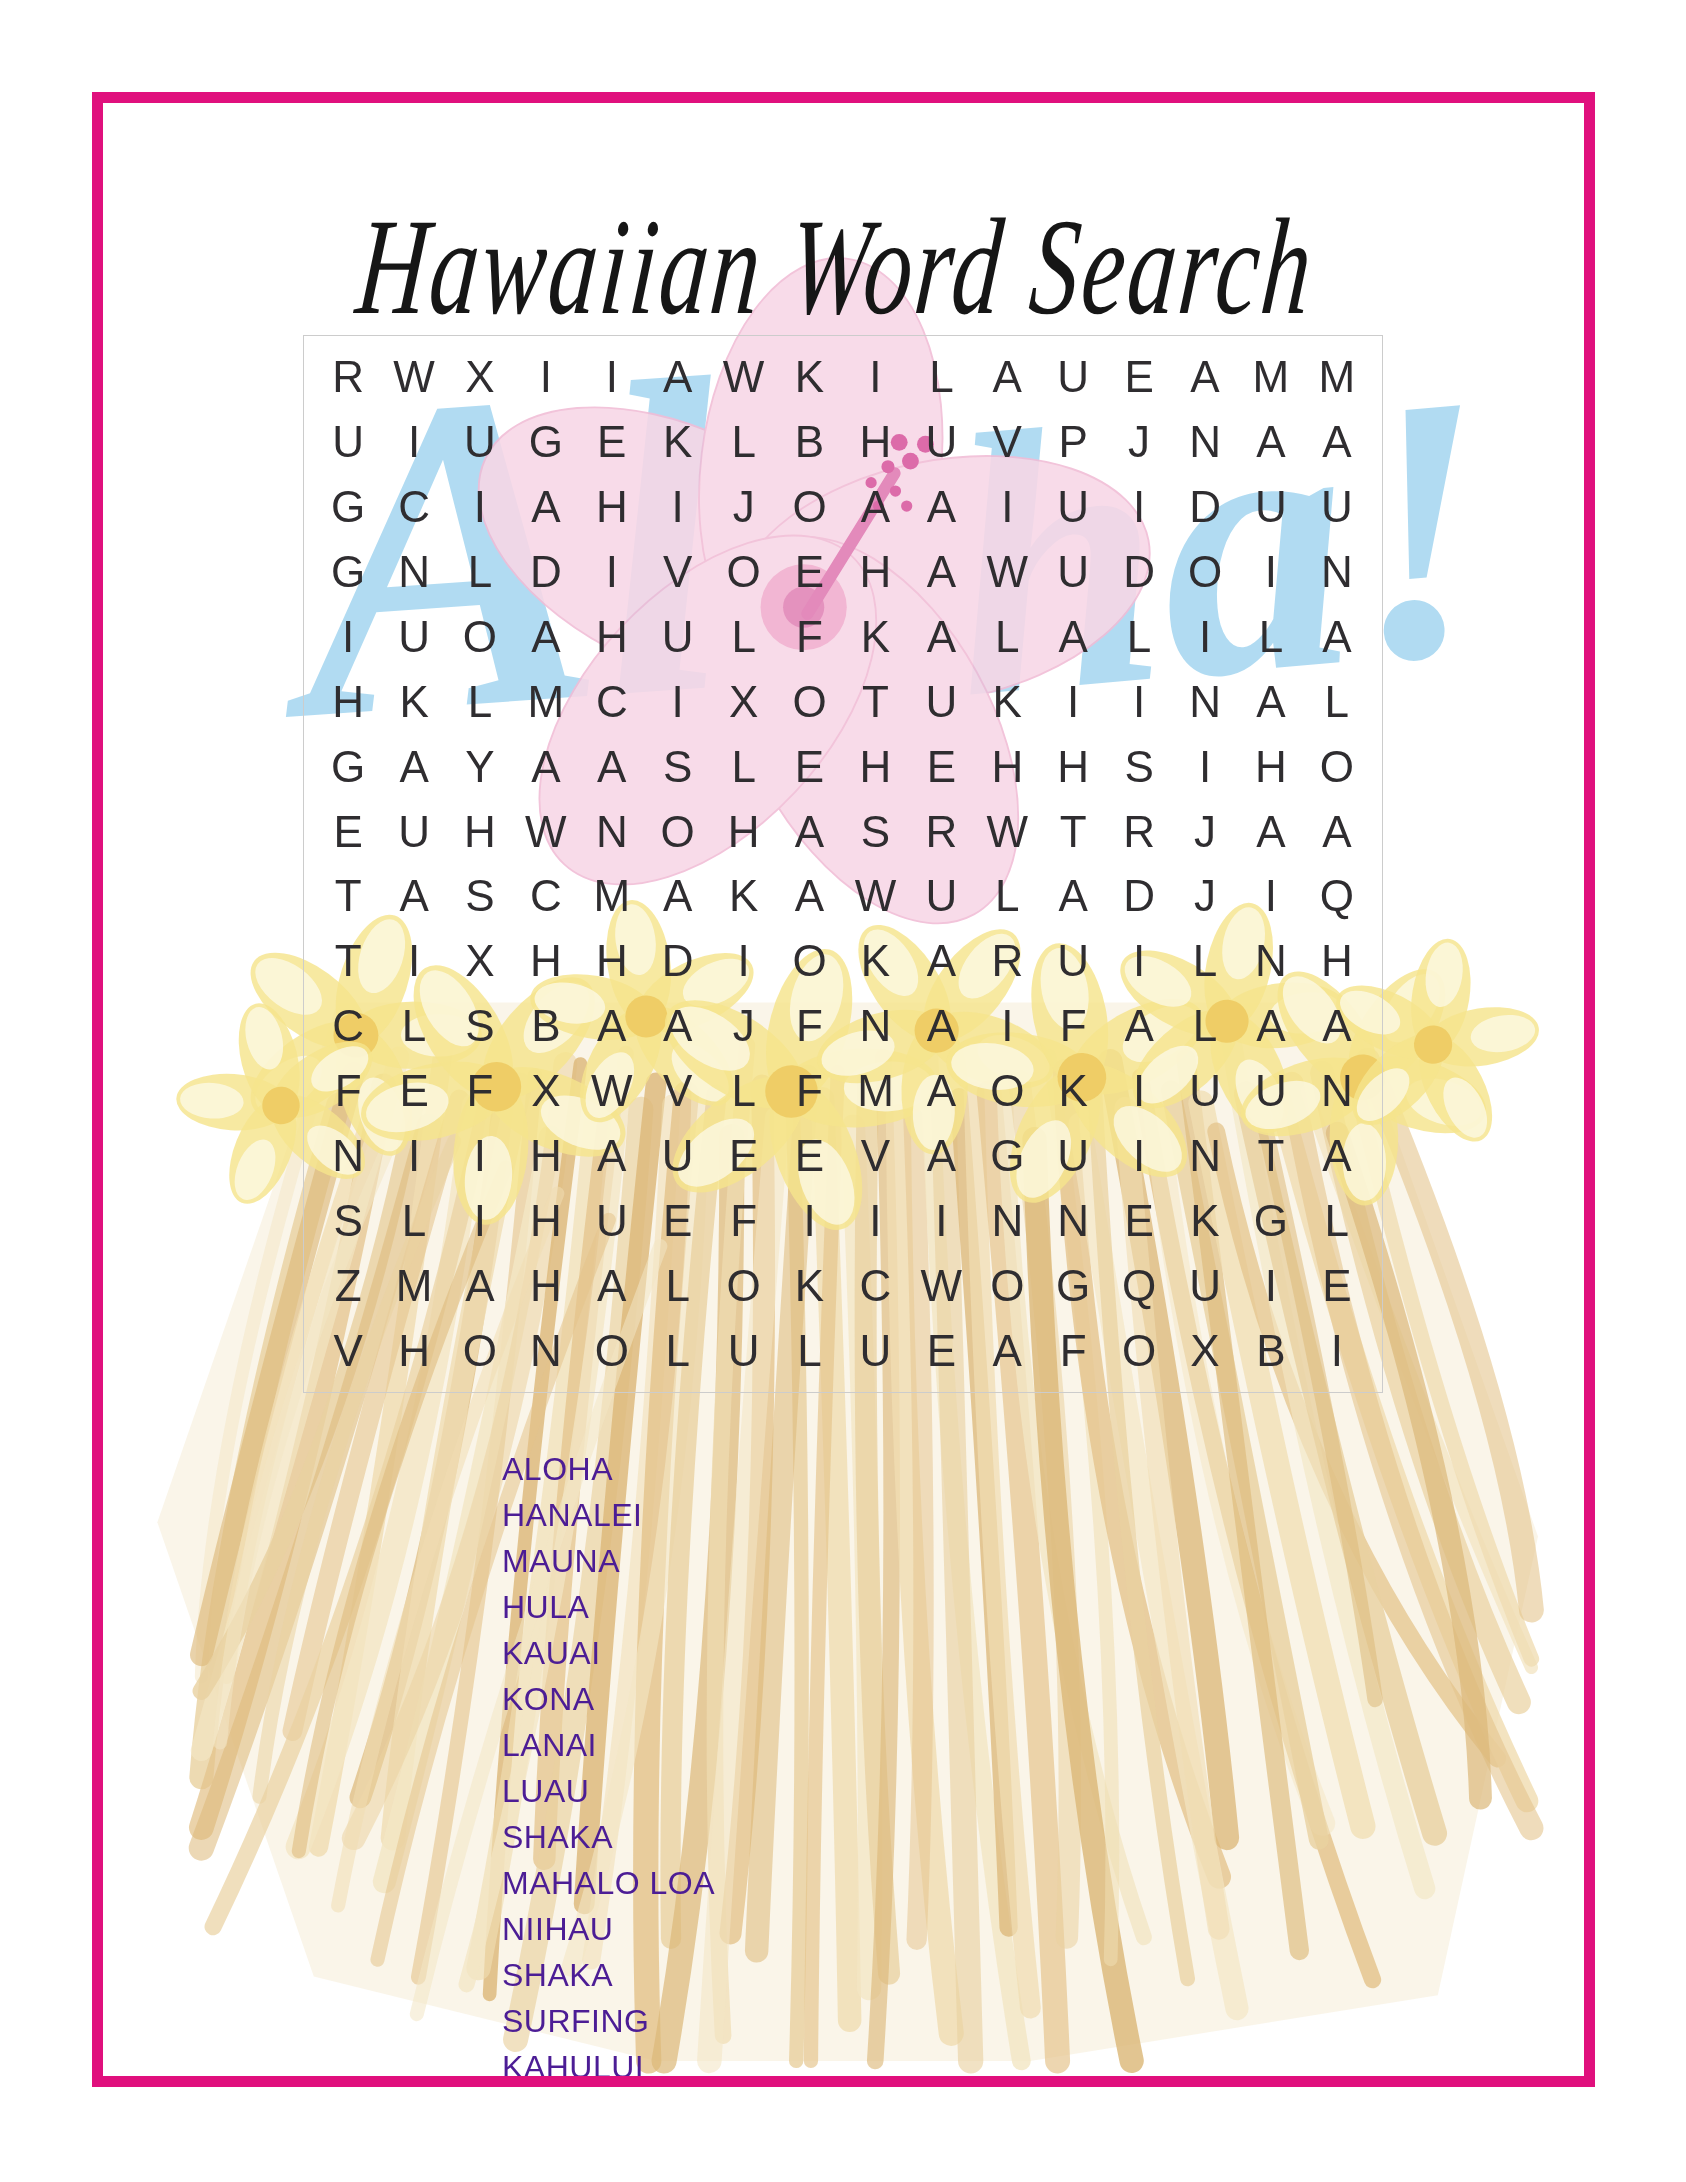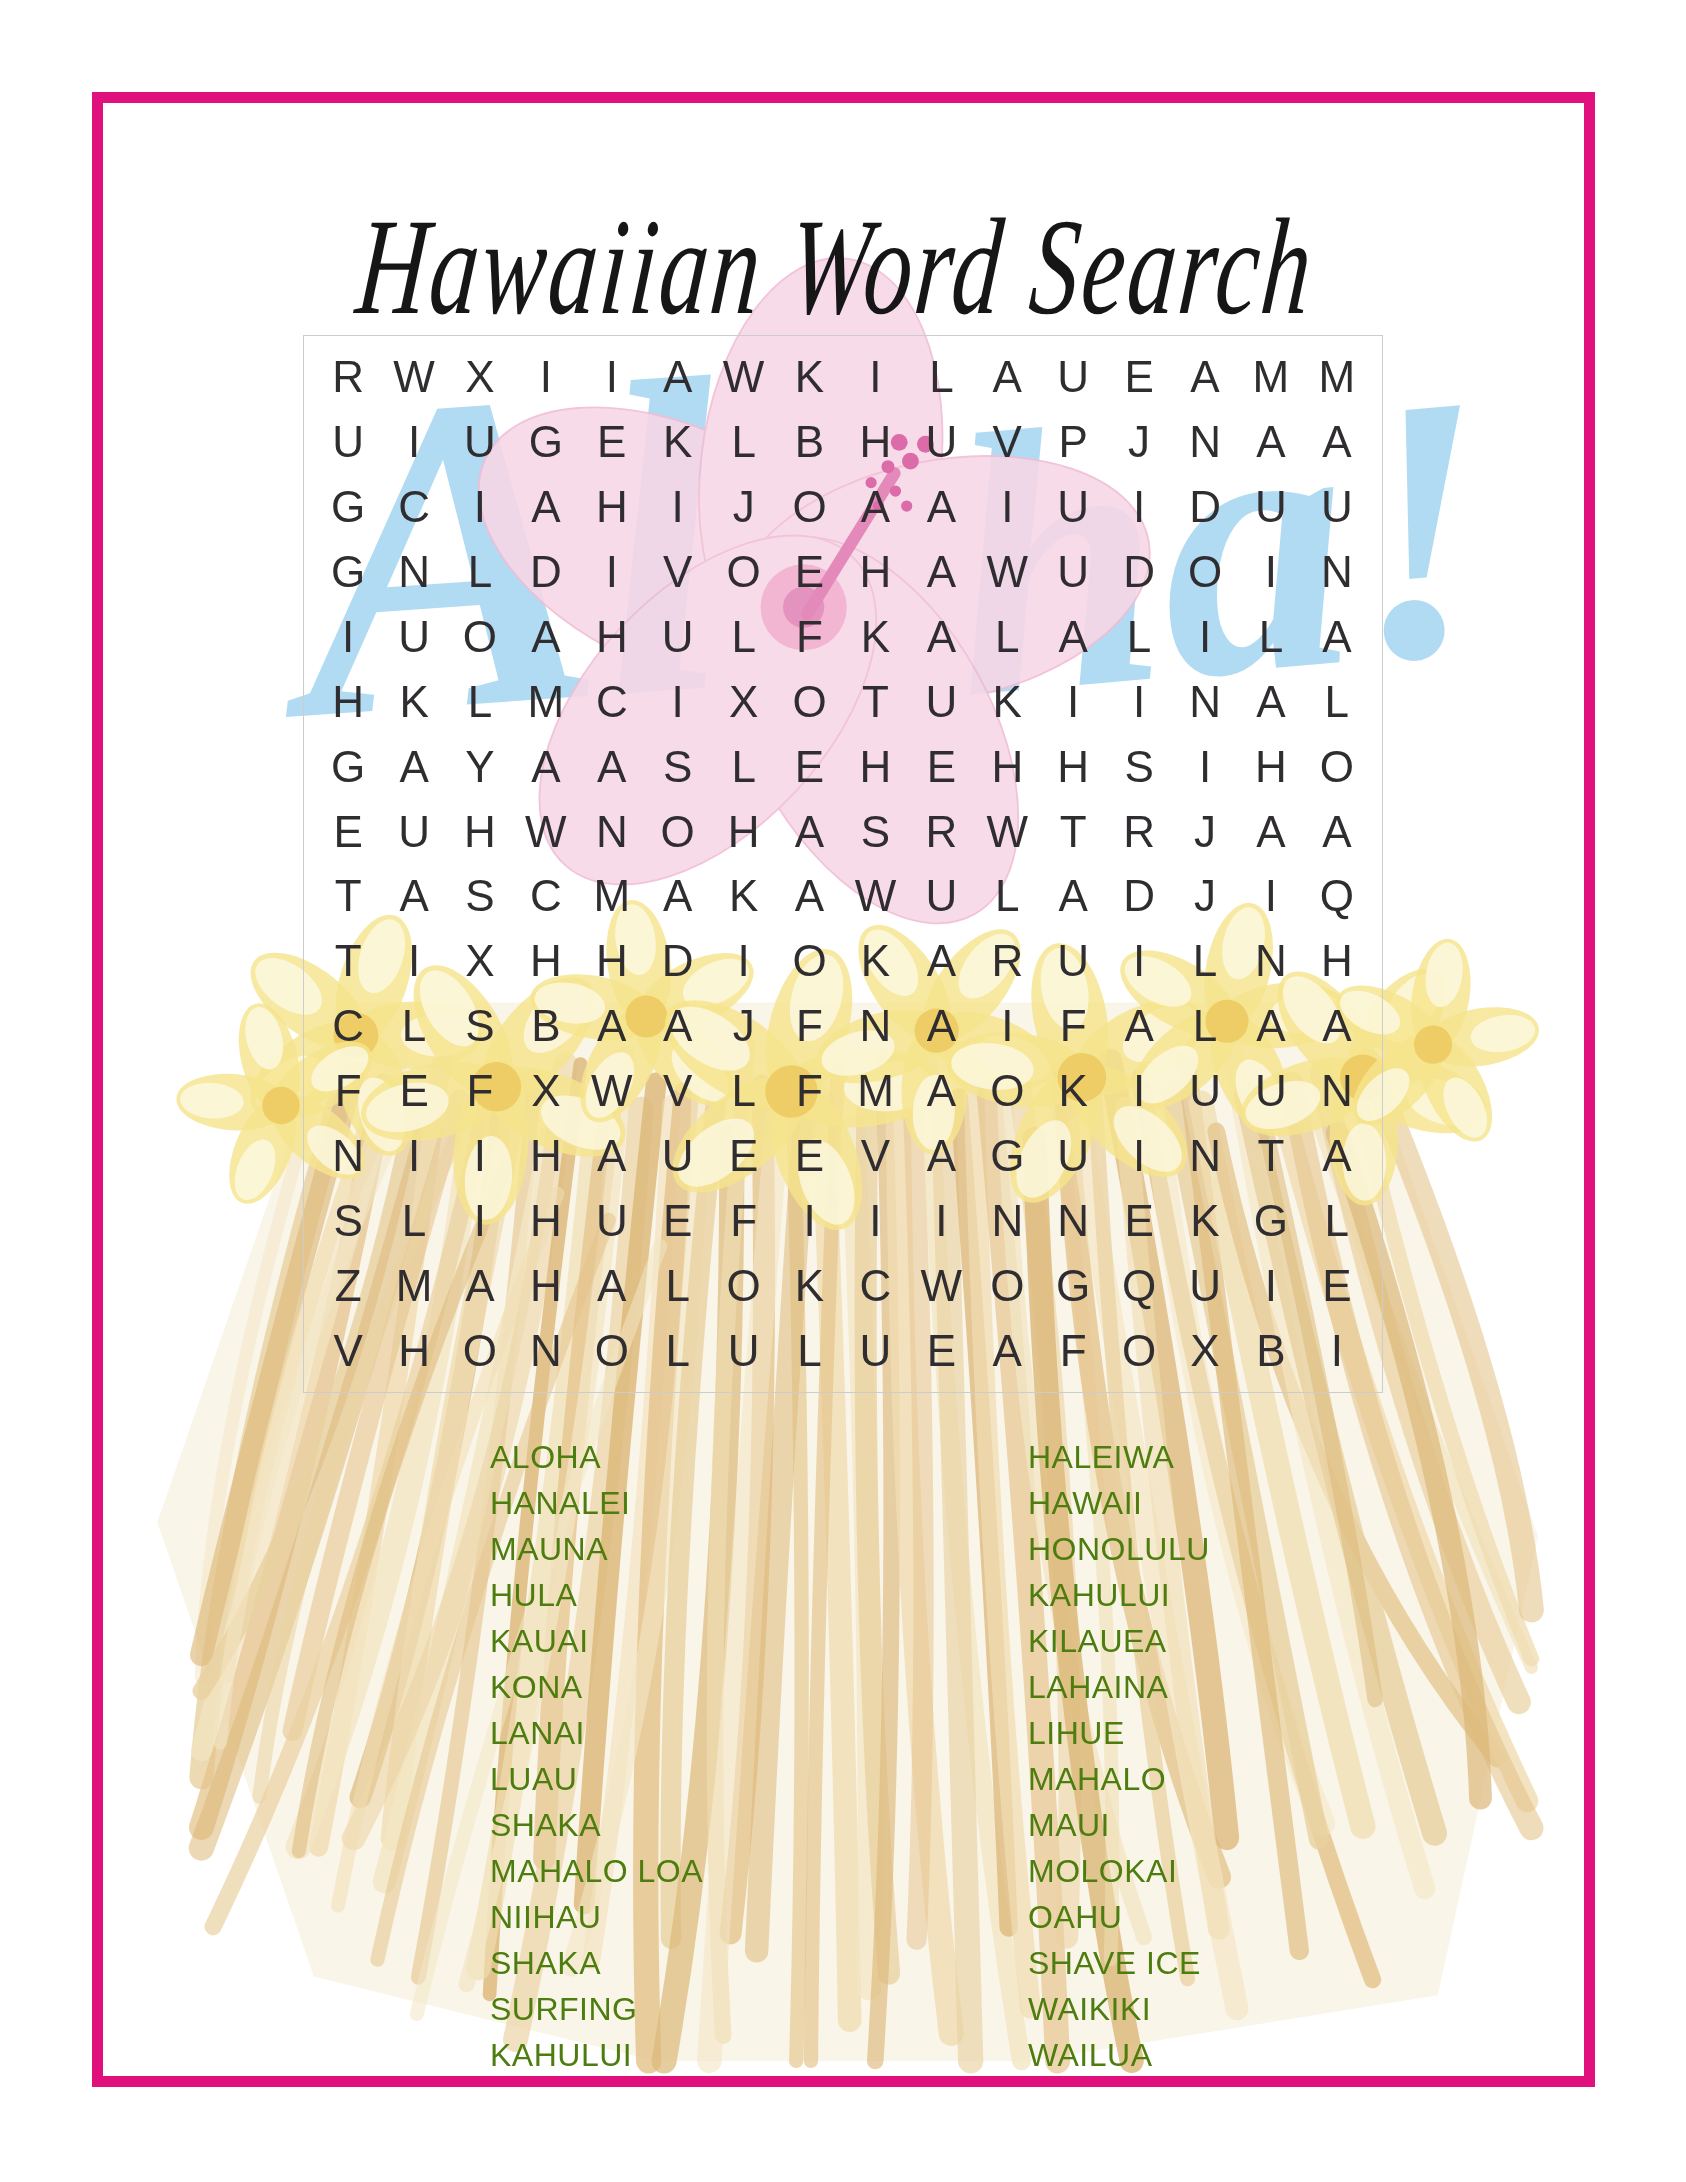--- a/index.html
+++ b/index.html
@@ -27,22 +27,22 @@
   .aloha-left{left:298px;top:324px;font-size:450px;transform:rotate(-4deg);}
   .aloha-right{left:951px;top:358px;font-size:375px;transform:rotate(-5deg);}
   .decor{position:absolute;left:0;top:0;z-index:2;pointer-events:none;}
   .panel{position:absolute;z-index:3;left:303px;top:335px;width:1080px;height:1058px;
          border:1.9px solid #cccccc;box-sizing:border-box;background:transparent;}
   .grid{position:absolute;z-index:4;left:304px;top:337px;width:1077px;height:1054px;
         display:grid;grid-template-columns:repeat(16,1fr);grid-template-rows:repeat(16,1fr);
         padding:7.5px 11.2px;box-sizing:border-box;}
   .cell{display:flex;align-items:center;justify-content:center;font-size:44px;color:var(--letter-ink);
         font-family:"Liberation Sans",sans-serif;}
-  .list{position:absolute;z-index:4;margin:0;padding:0;list-style:none;
-        font-size:32px;line-height:46px;letter-spacing:0.5px;color:#4d7c0f;}
+  .list{position:absolute;z-index:4;margin:12px;padding:0;list-style:none;
+        font-size:32px;line-height:46px;letter-spacing:0.5px;color:#4c1d95;}
   .list-left{left:490px;top:1434px;}
   .list-right{left:1028px;top:1434px;}
 </style>
 </head>
 <body>
 
 <div class="page">
 
   <div class="aloha aloha-left">Al</div>
   <div class="aloha aloha-right">ha!</div>
@@ -549,34 +549,18 @@
       <li>KONA</li>
       <li>LANAI</li>
       <li>LUAU</li>
       <li>SHAKA</li>
       <li>MAHALO LOA</li>
       <li>NIIHAU</li>
       <li>SHAKA</li>
       <li>SURFING</li>
       <li>KAHULUI</li>
     </ul>
-  <ul class="list list-right">
-      <li>HALEIWA</li>
-      <li>HAWAII</li>
-      <li>HONOLULU</li>
-      <li>KAHULUI</li>
-      <li>KILAUEA</li>
-      <li>LAHAINA</li>
-      <li>LIHUE</li>
-      <li>MAHALO</li>
-      <li>MAUI</li>
-      <li>MOLOKAI</li>
-      <li>OAHU</li>
-      <li>SHAVE ICE</li>
-      <li>WAIKIKI</li>
-      <li>WAILUA</li>
-    </ul>
 
   <h1 class="title">Hawaiian Word Search</h1>
 
   <div class="frame"></div>
 </div>
 
 
 </body></html>

